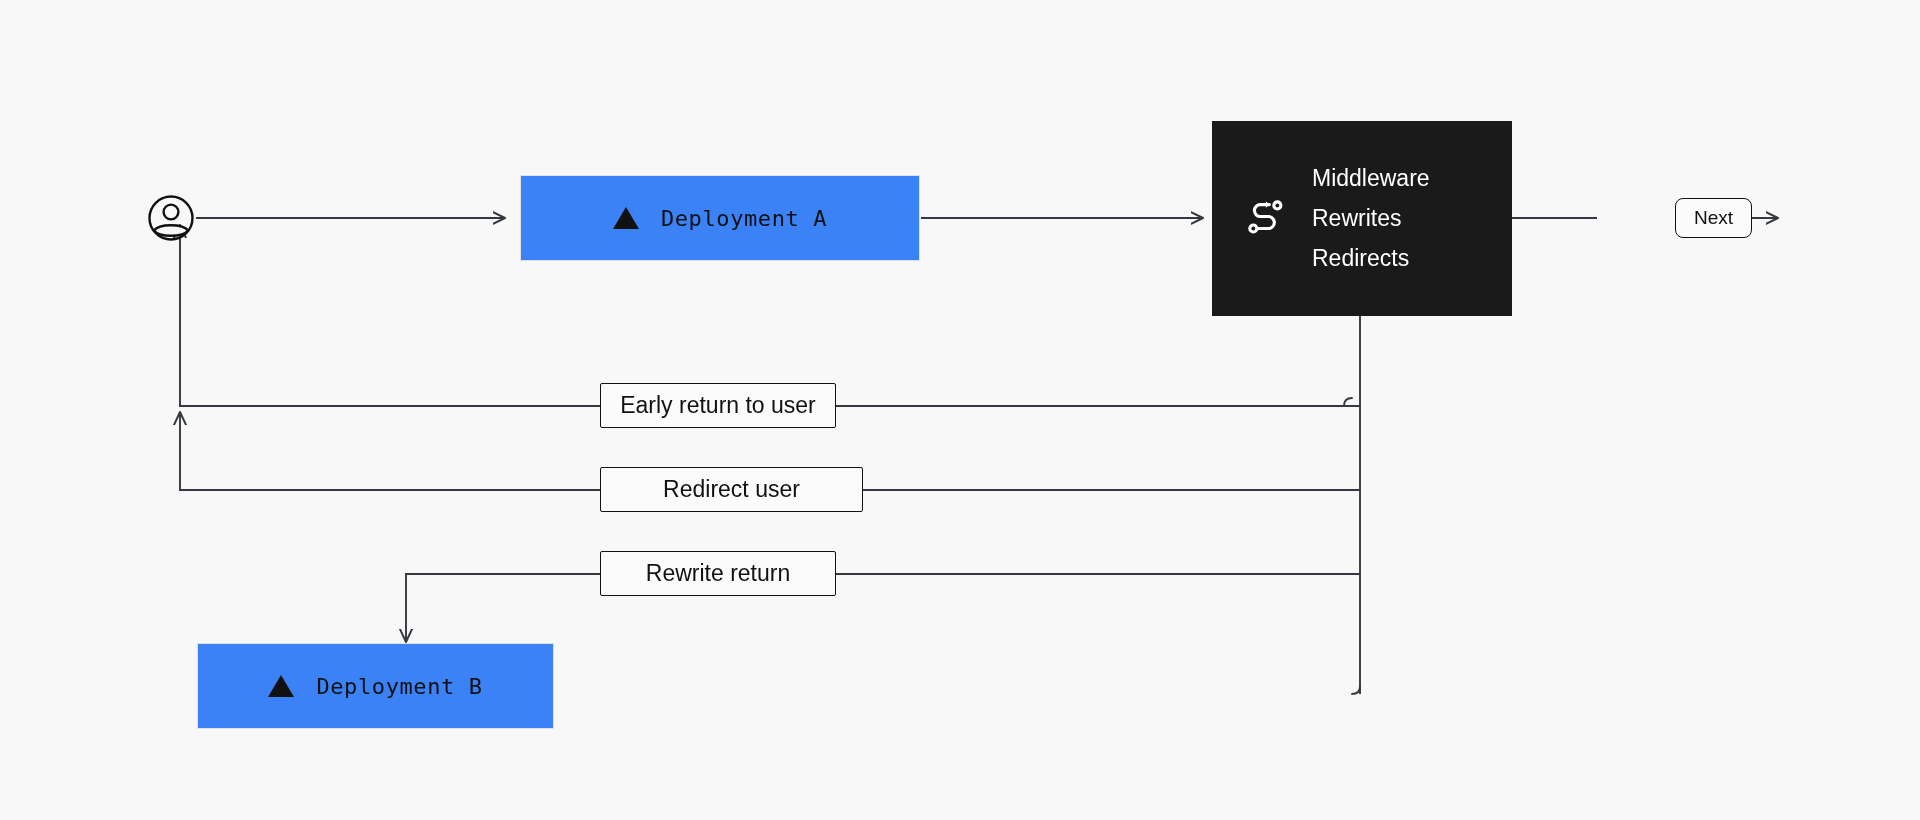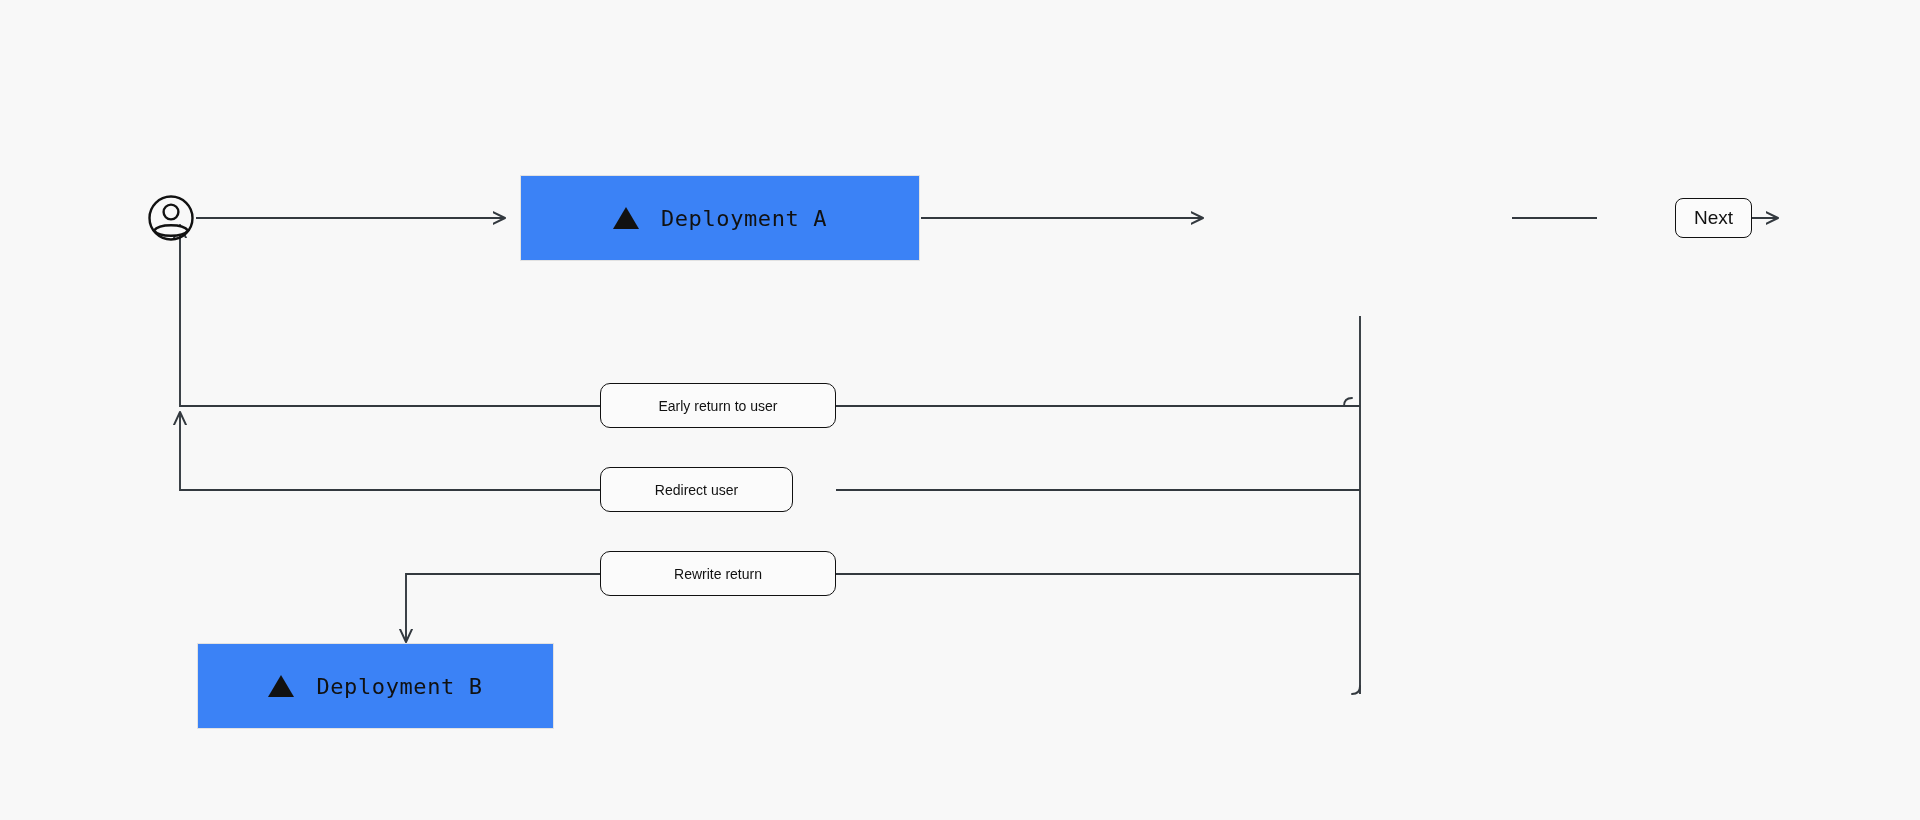--- a/index.html
+++ b/index.html
@@ -79,25 +79,25 @@
     color: #ffffff;
     font-size: 23px;
     font-family: "Liberation Sans", sans-serif;
     line-height: 1;
     white-space: nowrap;
   }
 
   .pill-node {
     background: #fbfbfb;
     border: 1.4px solid #111111;
-    border-radius: 10px;
+    border-radius: 2px;
     display: flex;
     align-items: center;
     justify-content: center;
-    font-size: 14px;
+    font-size: 23px;
     color: #111111;
     white-space: nowrap;
   }
   .pill-next {
     border-width: 1.3px;
     border-radius: 8px;
     font-size: 19px;
   }
 
   .user-node {
@@ -155,30 +155,43 @@
       <circle cx="26" cy="20" r="7.4" fill="none" stroke="#111111" stroke-width="2.4"></circle>
       <path d="M 9 38.5 C 14 31.5 38 31.5 43 38.5 C 38 45.5 14 45.5 9 38.5 Z" fill="#f8f8f8" stroke="#111111" stroke-width="2.4" stroke-linejoin="round"></path>
     </svg>
   </div>
 
   <div class="node deployment-node" style="left:520px; top:175px; width:400px; height:86px;">
     <span class="vercel-triangle"></span>
     <span class="deployment-label">Deployment A</span>
   </div>
 
+  <div class="node middleware-node" style="left:1212px; top:121px; width:300px; height:195px;">
+    <svg class="middleware-icon" viewBox="0 0 28 28">
+      <path d="M 8.3 21 L 16.5 21 A 4.4 4.4 0 0 0 16.5 12.2 L 10.6 12.2 A 4.4 4.4 0 0 1 10.6 3.4 L 17.2 3.4" fill="none" stroke="#ffffff" stroke-width="2.3" stroke-linecap="round" stroke-linejoin="round"></path>
+      <path d="M 14.6 1.1 L 17.4 3.4 L 14.6 5.7 Z" fill="#ffffff"></path>
+      <circle cx="5.4" cy="21" r="2.6" fill="none" stroke="#ffffff" stroke-width="2.3"></circle>
+      <circle cx="23.1" cy="4" r="2.6" fill="none" stroke="#ffffff" stroke-width="2.3"></circle>
+    </svg>
+    <div class="middleware-lines">
+      <span>Middleware</span>
+      <span>Rewrites</span>
+      <span>Redirects</span>
+    </div>
+  </div>
 
   <div class="node pill-node pill-next" style="left:1675px; top:198px; width:77px; height:40px;">
     <span>Next</span>
   </div>
 
   <div class="node pill-node" style="left:600px; top:383px; width:236px; height:45px;">
     <span>Early return to user</span>
   </div>
 
-  <div class="node pill-node" style="left:600px; top:467px; width:193px; height:45px;">
+  <div class="node pill-node" style="left:600px; top:467px; width:263px; height:45px;">
     <span>Redirect user</span>
   </div>
 
   <div class="node pill-node" style="left:600px; top:551px; width:236px; height:45px;">
     <span>Rewrite return</span>
   </div>
 
   <div class="node deployment-node" style="left:197px; top:643px; width:357px; height:86px;">
     <span class="vercel-triangle"></span>
     <span class="deployment-label">Deployment B</span>

